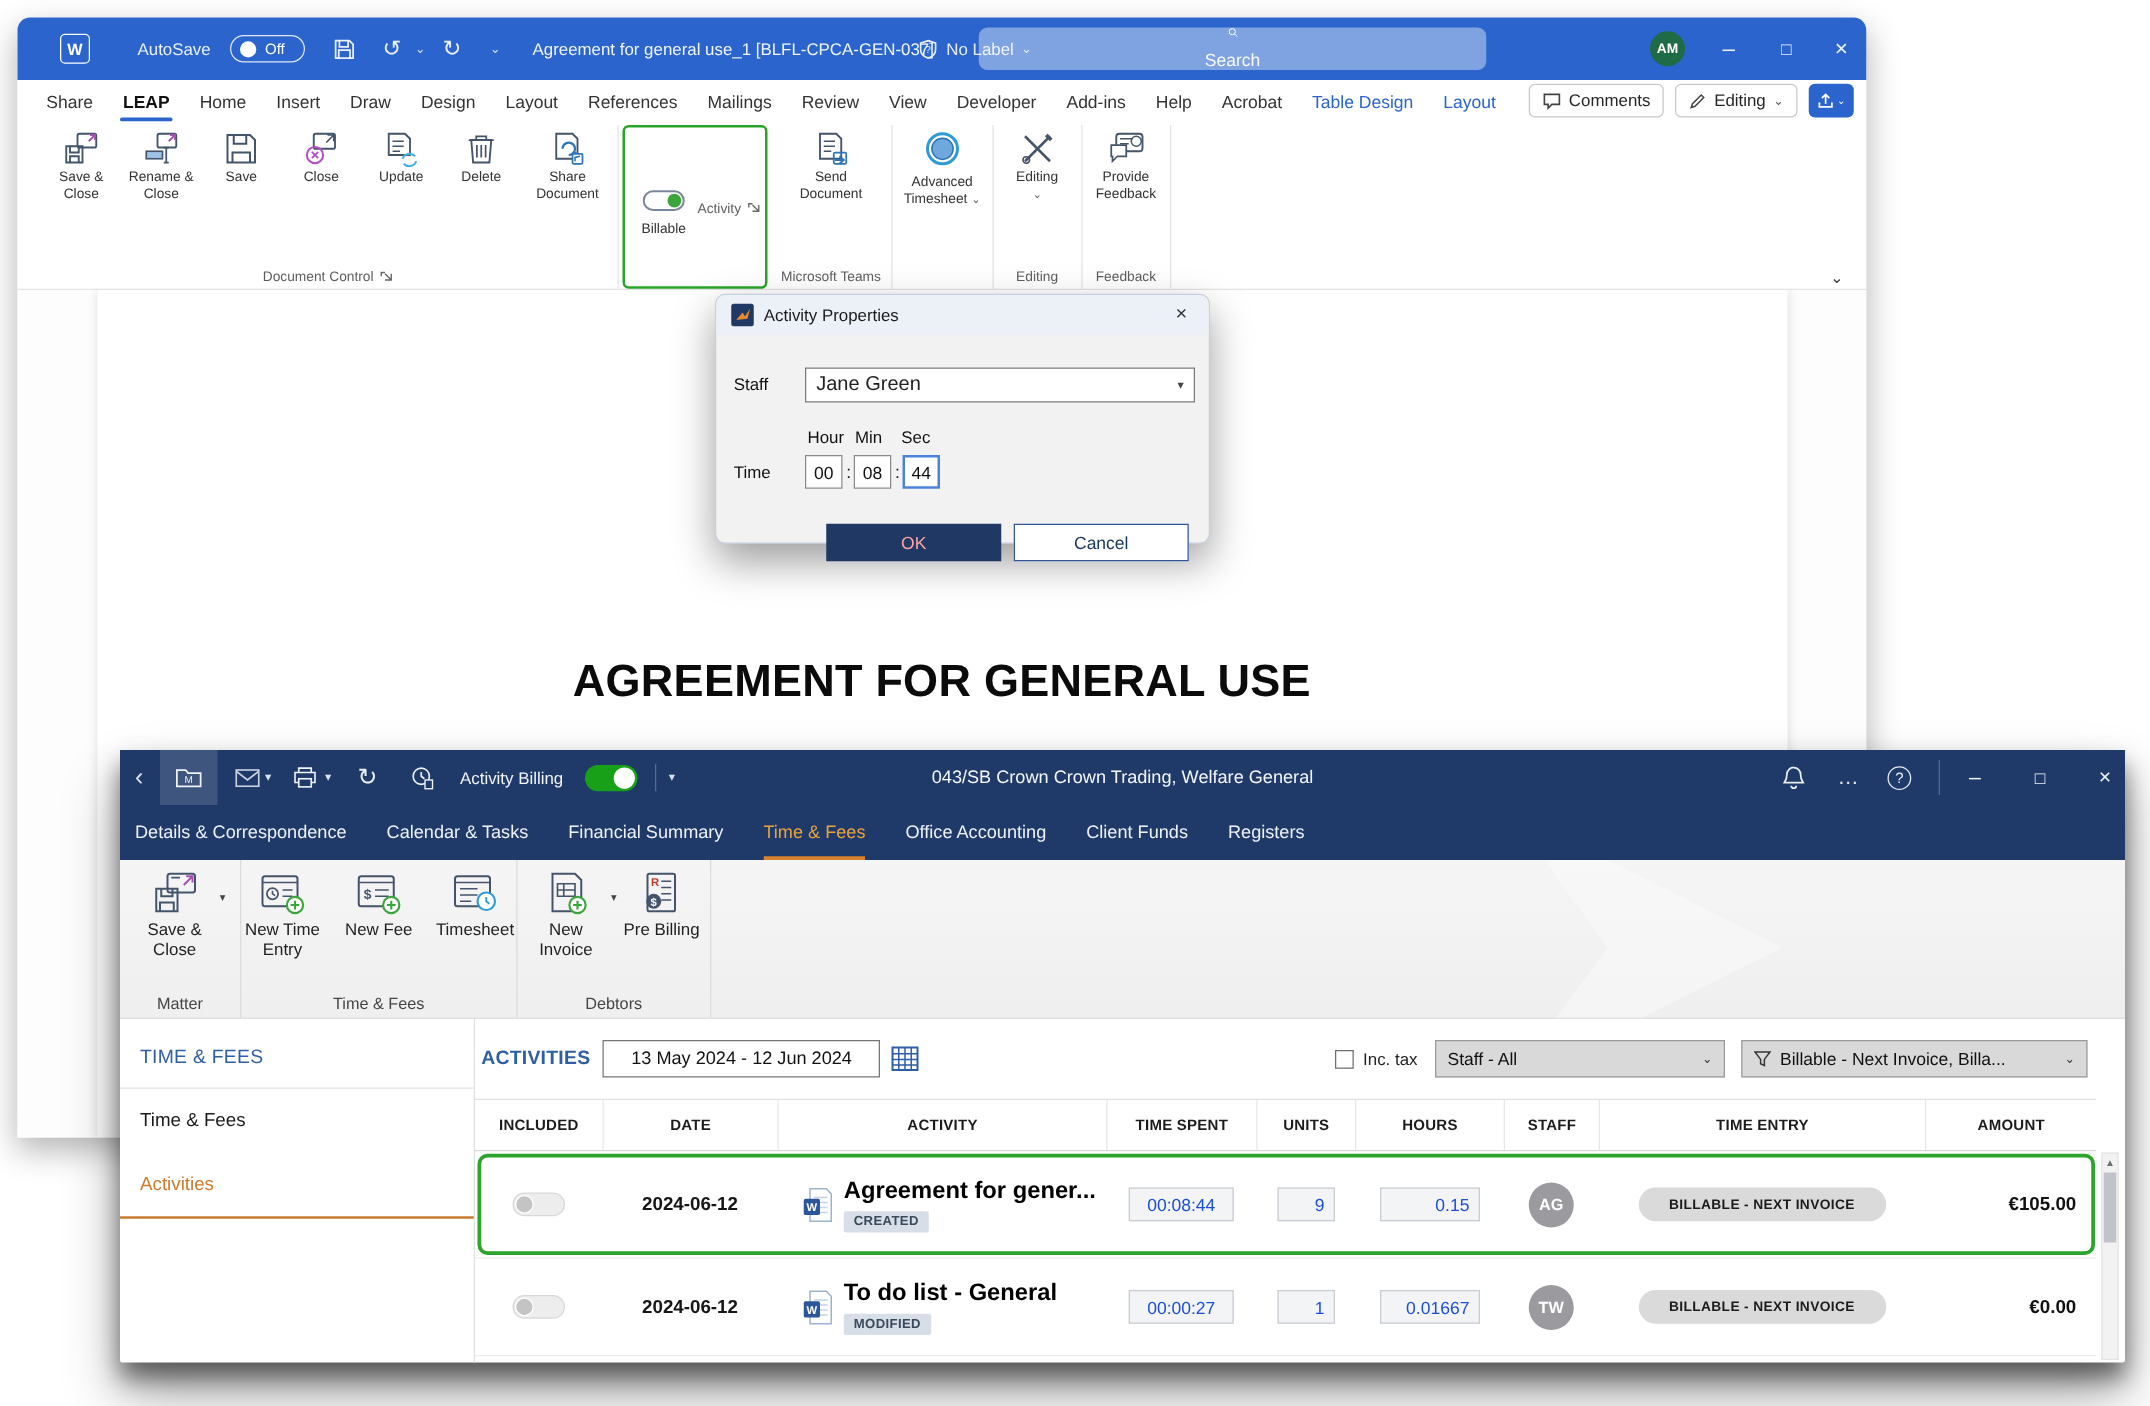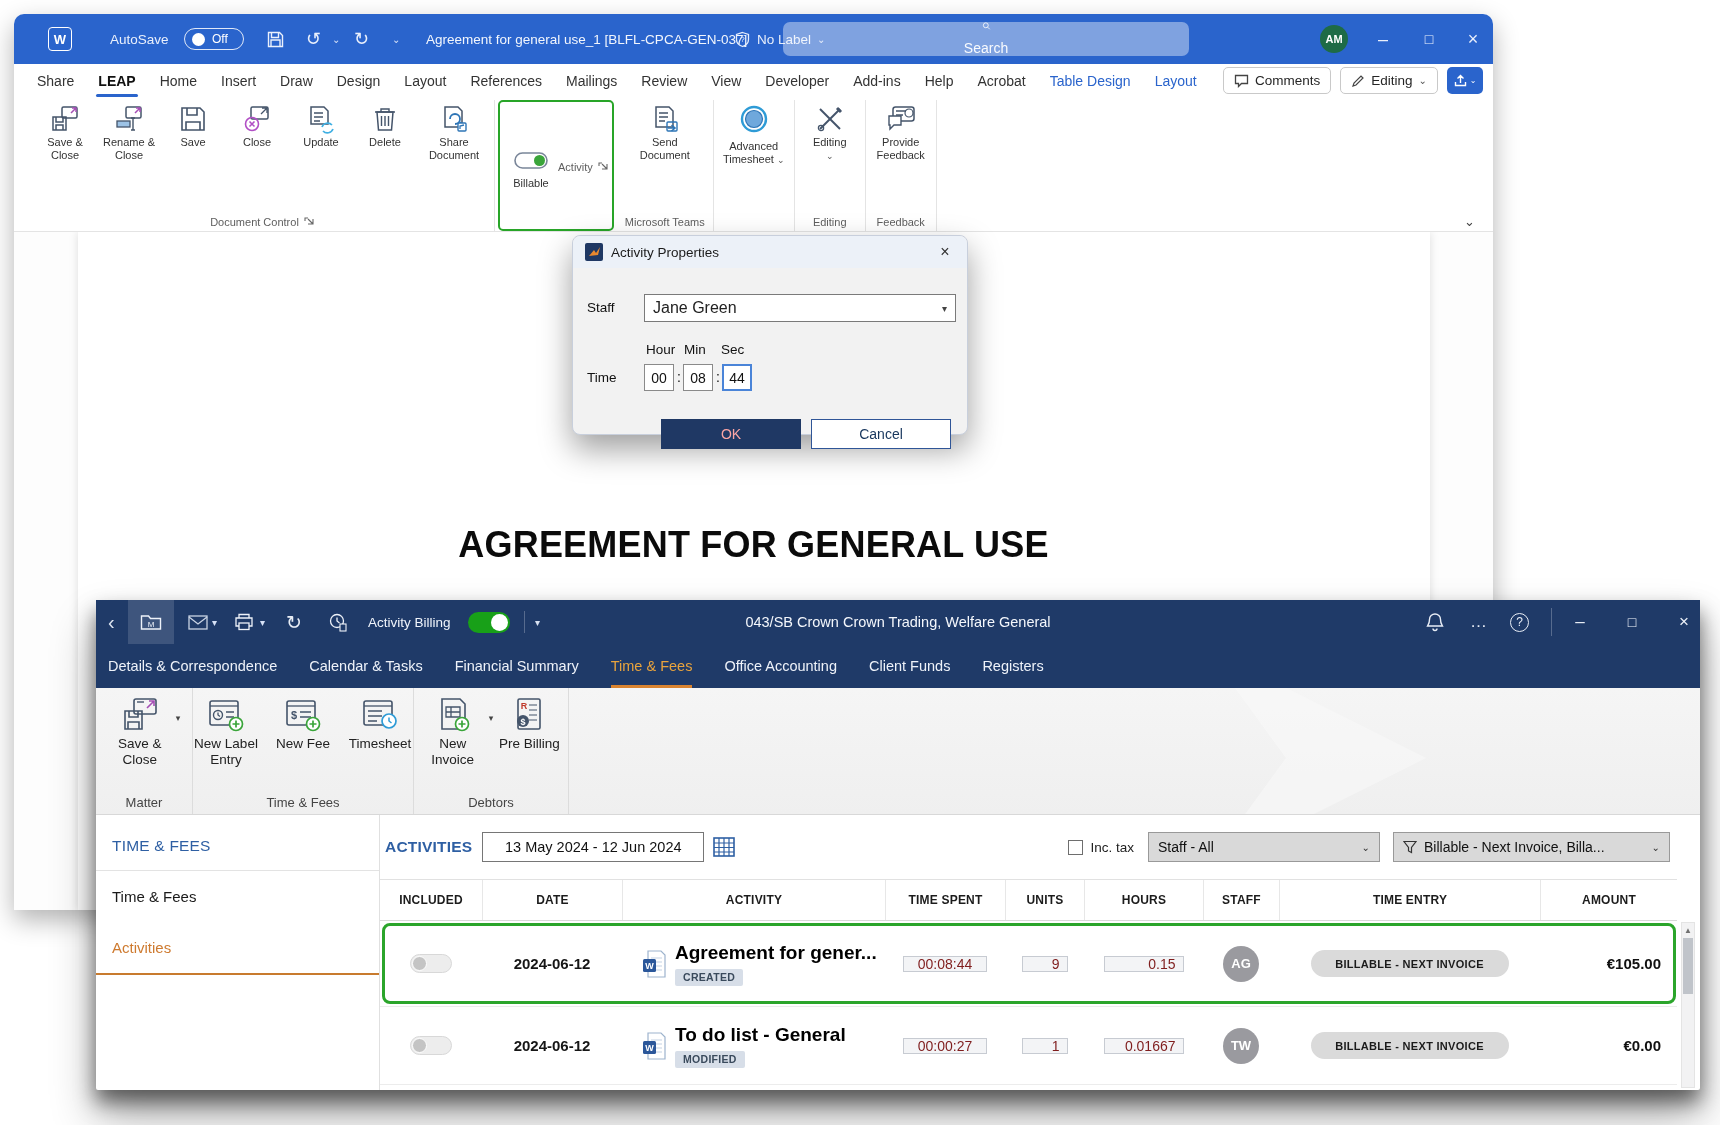--- a/index.html
+++ b/index.html
@@ -184,22 +184,22 @@
   .cell { display: flex; align-items: center; justify-content: center; }
   .row-toggle { width: 42px; height: 19px; border-radius: 10px; background: #ededed; border: 1px solid #d8d8d8; position: relative; }
   .row-toggle-knob { position: absolute; left: 1px; top: 1px; width: 15px; height: 15px; border-radius: 50%;
     background: #c4c4c4; border: 1px solid #fff; }
   .c-date { font-size: 15px; font-weight: 700; color: #161616; }
   .c-activity { justify-content: flex-start; padding-left: 20px; gap: 9px; }
   .act-stack { display: flex; flex-direction: column; gap: 5px; }
   .act-title { font-size: 19px; font-weight: 700; color: #000000; white-space: nowrap; }
   .act-badge { align-self: flex-start; background: #d7dee8; border-radius: 2px; padding: 2.5px 8px;
     font-size: 10.5px; font-weight: 700; color: #3a4a5c; letter-spacing: .3px; }
-  .val-box { height: 16px; background: #f3f4f6; border: 1px solid #c7cbd2; display: flex; align-items: center;
-    font-size: 14px; color: #7f1d1d; }
+  .val-box { height: 27px; background: #f3f4f6; border: 1px solid #c7cbd2; display: flex; align-items: center;
+    font-size: 14px; color: #1d4ed8; }
   .vb-time { width: 84px; justify-content: center; }
   .vb-units { width: 46px; justify-content: flex-end; padding-right: 7px; }
   .vb-hours { width: 80px; justify-content: flex-end; padding-right: 7px; }
   .staff-circle { width: 36px; height: 36px; border-radius: 50%; background: #9a9a9f;
     display: flex; align-items: center; justify-content: center; font-size: 13px; font-weight: 700; color: #fff; }
   .te-pill { width: 198px; height: 27px; border-radius: 14px; background: #dadada;
     display: flex; align-items: center; justify-content: center; font-size: 11px; font-weight: 700;
     color: #1b1b1b; letter-spacing: .3px; }
   .c-amount { justify-content: flex-end; padding-right: 16px; font-size: 15px; font-weight: 700; color: #111; }
   .vscroll { position: absolute; right: 5px; top: 107px; bottom: 2px; width: 14px; background: #f2f2f3;
@@ -577,21 +577,21 @@
       <div class="tg-buttons">
         <div class="tbtn">
           <svg width="38" height="36" viewBox="0 0 38 36">
               <rect x="3" y="4" width="28" height="24" rx="2" fill="none" stroke="#44546a" stroke-width="1.6"></rect>
               <path d="M3 9h28" stroke="#44546a" stroke-width="1.3"></path>
               <circle cx="11" cy="18" r="4.5" fill="none" stroke="#44546a" stroke-width="1.4"></circle>
               <path d="M11 15.5V18l2 1.5 M19 15h8 M19 20h8" fill="none" stroke="#44546a" stroke-width="1.3"></path>
               <circle cx="29" cy="27" r="6.5" fill="#fff" stroke="#3aa53a" stroke-width="1.7"></circle>
               <path d="M29 23.5v7 M25.5 27h7" stroke="#3aa53a" stroke-width="1.7"></path>
             </svg>
-          <div class="tbtn-label">New Label Entry</div>
+          <div class="tbtn-label">New Time Entry</div>
         </div>
         <div class="tbtn narrow">
           <svg width="38" height="36" viewBox="0 0 38 36">
               <rect x="3" y="4" width="28" height="24" rx="2" fill="none" stroke="#44546a" stroke-width="1.6"></rect>
               <path d="M3 9h28" stroke="#44546a" stroke-width="1.3"></path>
               <text x="10" y="22" font-size="11" fill="#44546a" font-weight="bold" text-anchor="middle">$</text>
               <path d="M16 15h11 M16 20h11" stroke="#44546a" stroke-width="1.3"></path>
               <circle cx="29" cy="27" r="6.5" fill="#fff" stroke="#3aa53a" stroke-width="1.7"></circle>
               <path d="M29 23.5v7 M25.5 27h7" stroke="#3aa53a" stroke-width="1.7"></path>
             </svg>

